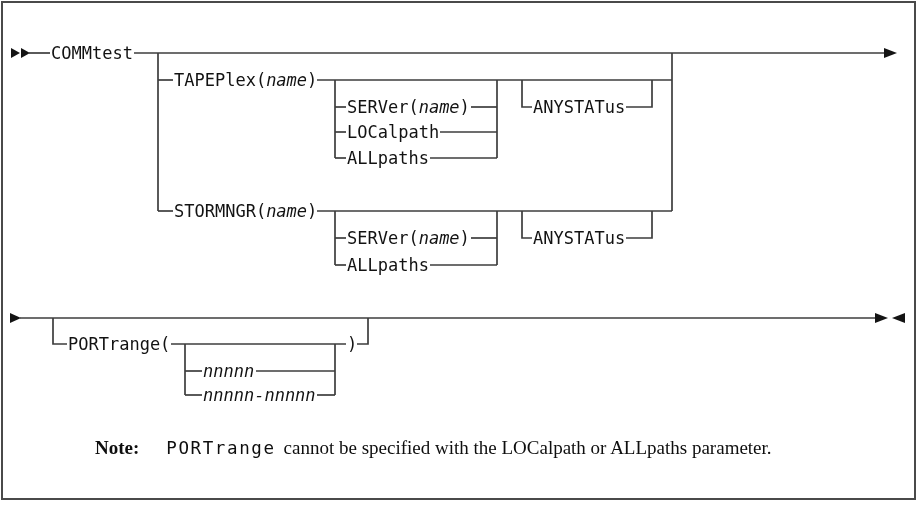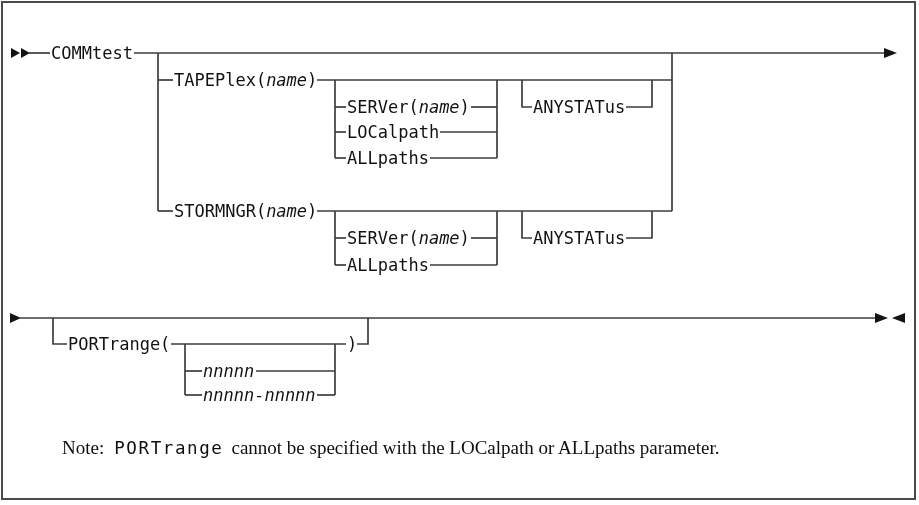--- a/index.html
+++ b/index.html
@@ -23,26 +23,26 @@
   .arrow{fill:#141414;stroke:none;}
   #note{
     position:absolute;
     left:62px;top:437px;
     width:820px;
     font-family:"Liberation Serif", serif;
     font-size:19px;
     color:#0e0e0e;
     white-space:nowrap;
   }
-  #note .note-label{font-weight:normal;}
+  #note .note-label{font-weight:bold;margin-left:33px;}
   #note .note-kw{
     font-family:"DejaVu Sans Mono", monospace;
     font-size:17.5px;
     letter-spacing:1.6px;
-    margin-left:10px;
+    margin-left:27px;
     margin-right:8px;
   }
 </style>
 </head>
 <body>
 
 <div id="frame">
   <svg width="919" height="505" viewBox="0 0 919 505">
 
     <rect x="2" y="2" width="913" height="497" fill="none" stroke="#4a4a4a" stroke-width="2"></rect>

